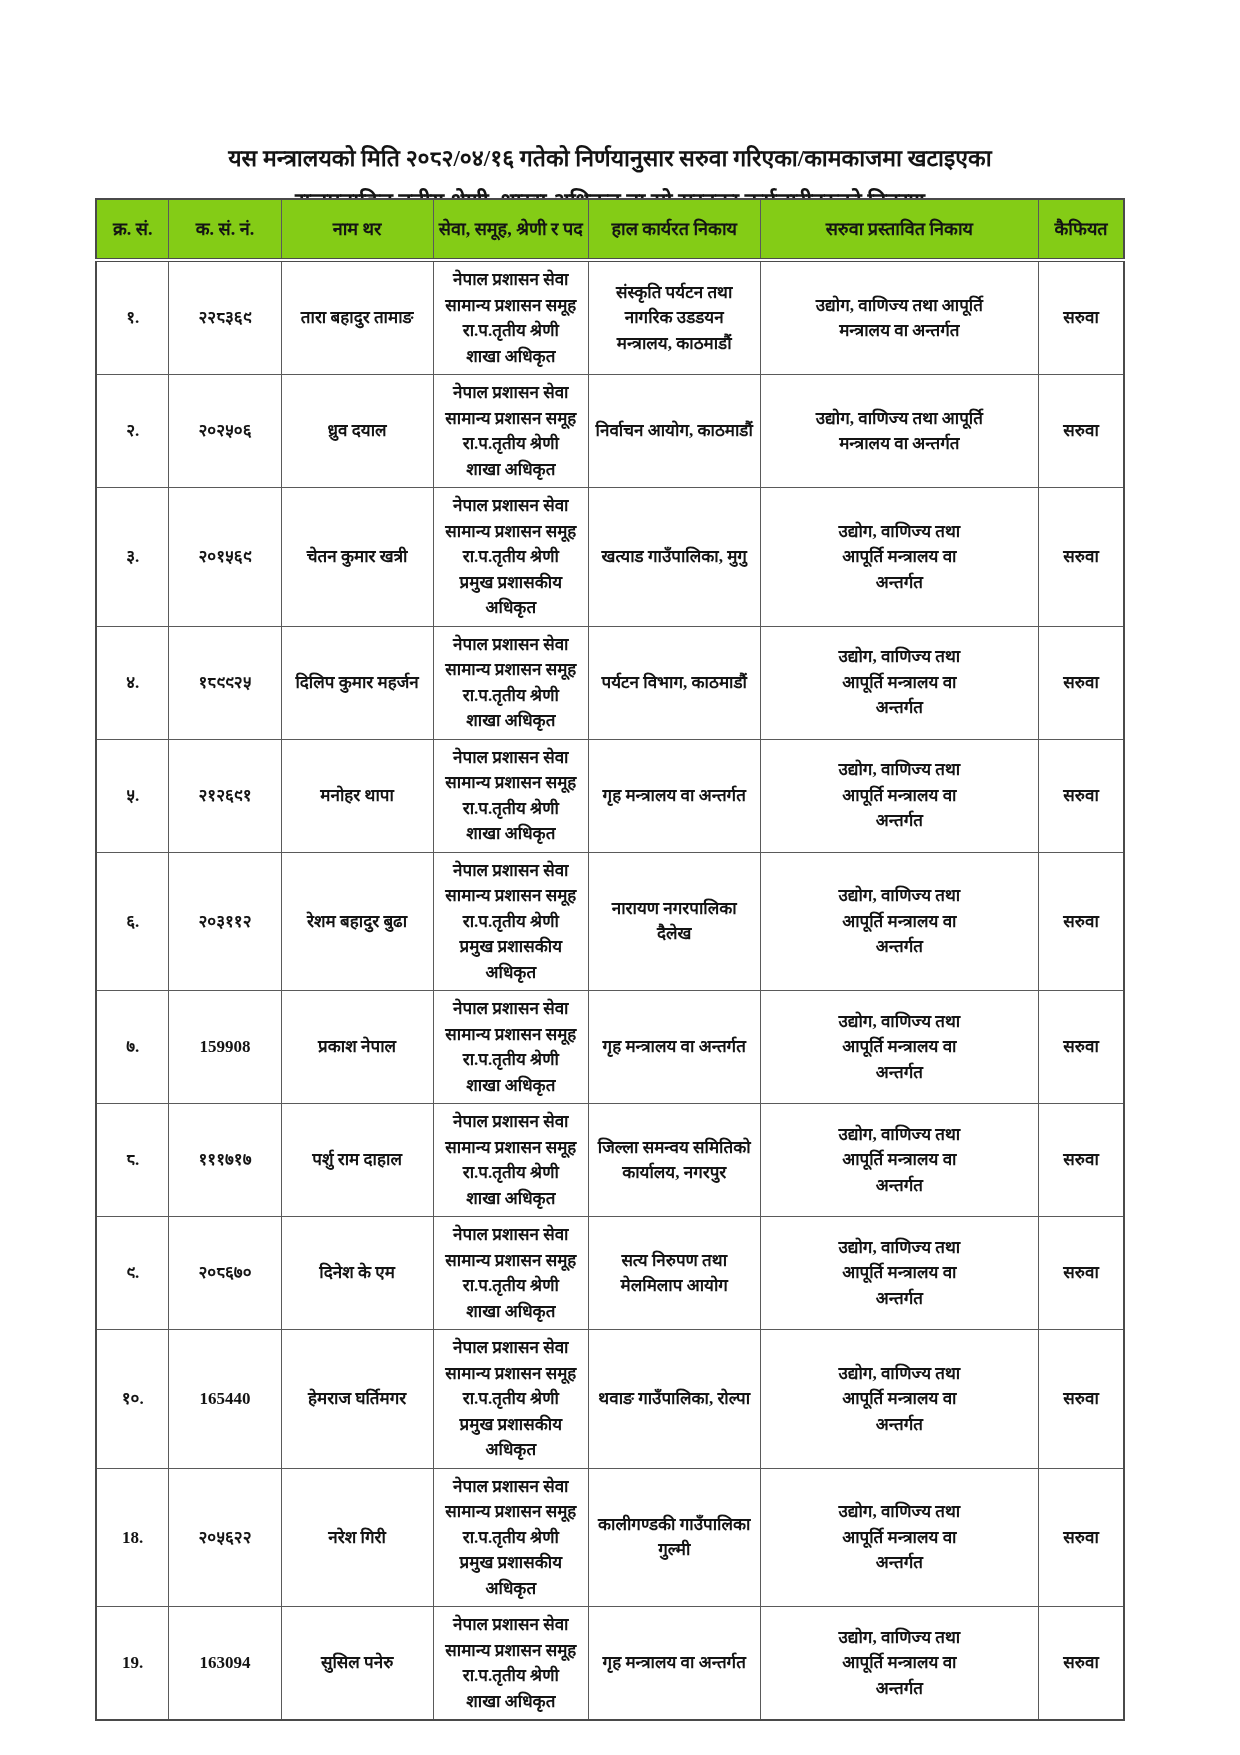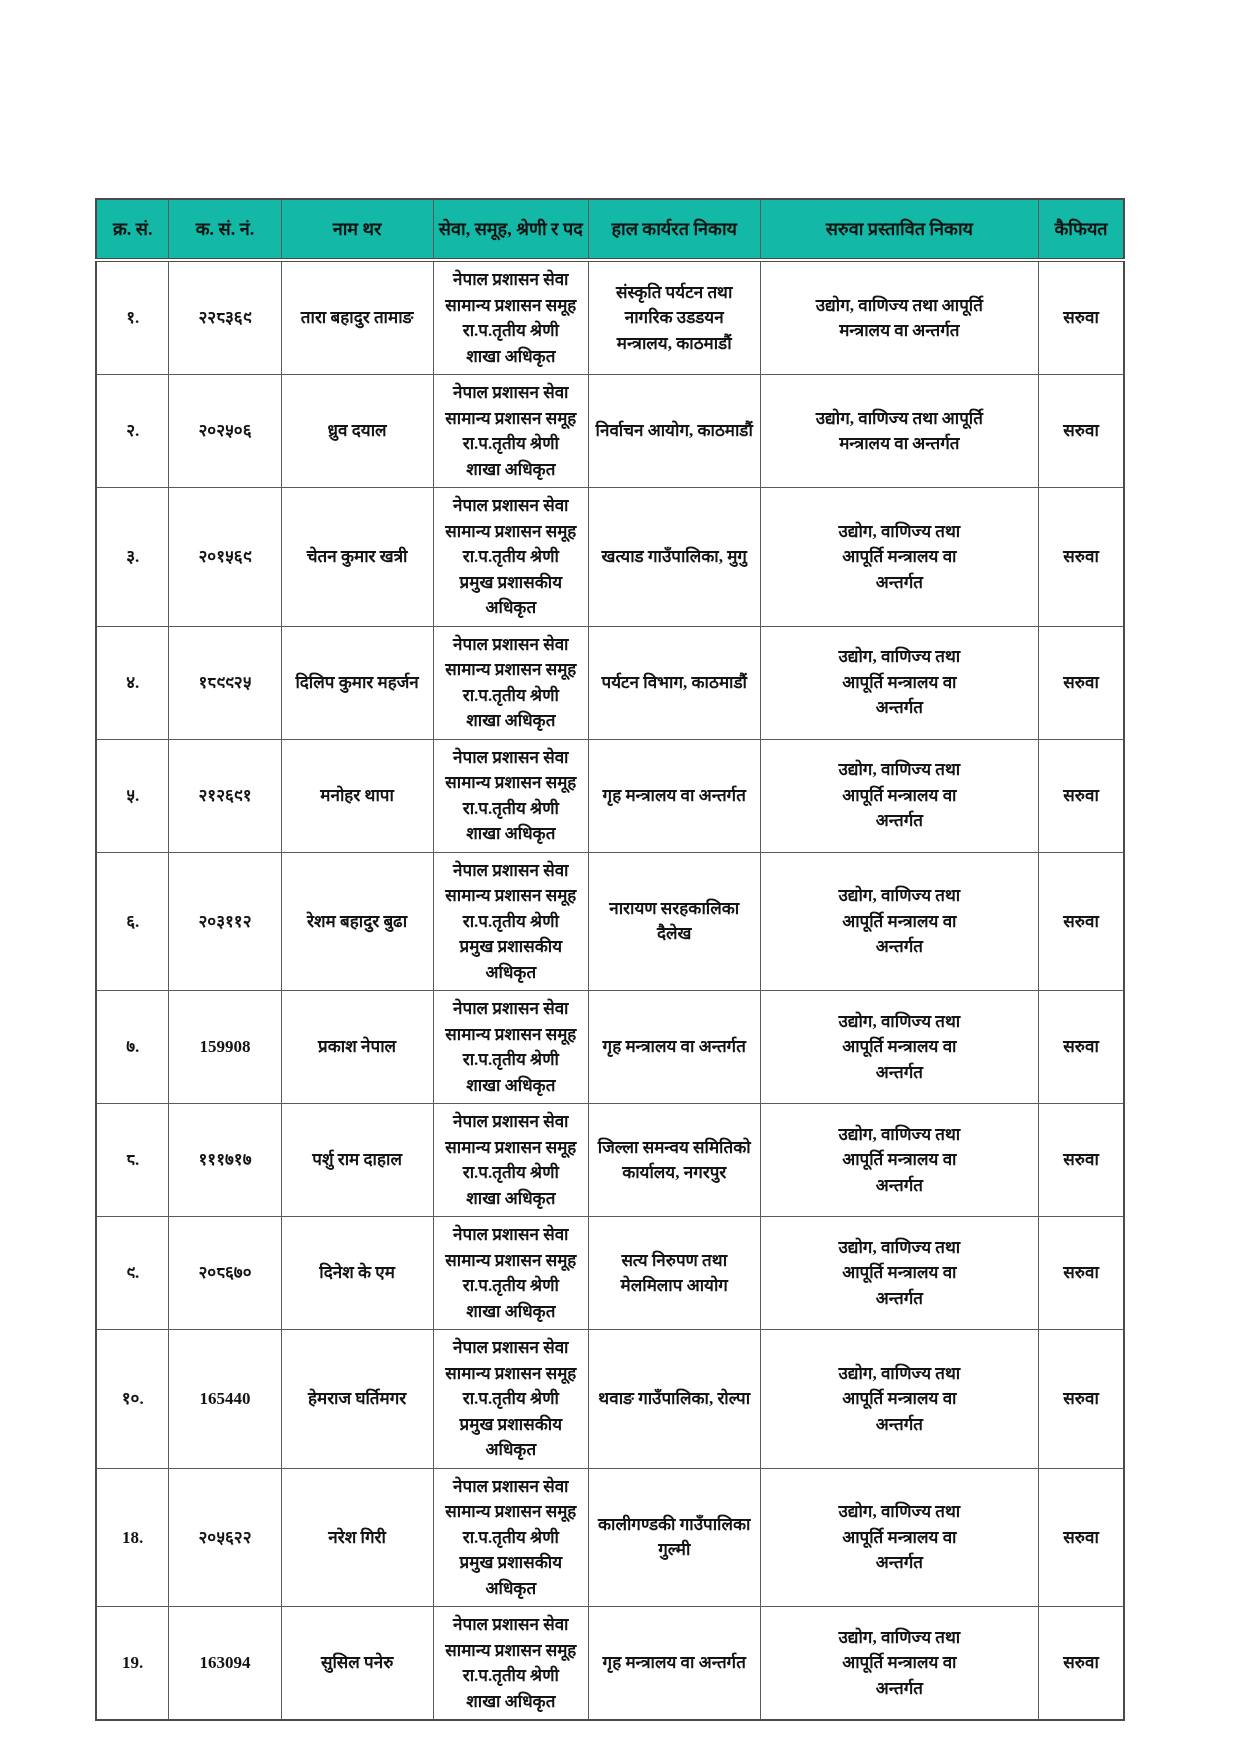--- a/index.html
+++ b/index.html
@@ -20,39 +20,43 @@
   .doc-table th,.doc-table td{
     border:1.6px solid #5a5a5a;
     text-align:center;vertical-align:middle;
     padding:5px 4px;
     font-size:17px;line-height:1.5;
     white-space:pre-line;
     overflow:hidden;
     font-weight:bold;
   }
   .doc-table thead th{
-    background:#14b8a6;
+    background:#84cc16;
     font-size:18px;
     height:48px;
     border-bottom:4px double #4a4a4a;
   }
   .doc-table tbody tr{height:112px;}
   col.c-sn{width:7.1%;}
   col.c-no{width:10.9%;}
   col.c-name{width:14.8%;}
   col.c-svc{width:15.1%;}
   col.c-cur{width:16.7%;}
   col.c-prop{width:27.1%;}
   col.c-rem{width:8.3%;}
 </style>
 </head>
 <body>
 
 <div class="page">
 
+  <div class="title-block">
+    <div>यस मन्त्रालयको मिति २०८२/०४/१६ गतेको निर्णयानुसार सरुवा गरिएका/कामकाजमा खटाइएका</div>
+    <div>राजपत्राङ्कित तृतीय श्रेणी, शाखा अधिकृत वा सो सरहका कर्मचारीहरुको विवरण</div>
+  </div>
 
   <table class="doc-table">
     <colgroup>
       <col class="c-sn">
         <col class="c-no">
         <col class="c-name">
         <col class="c-svc">
       <col class="c-cur">
         <col class="c-prop">
         <col class="c-rem">
@@ -140,21 +144,21 @@
         <td>सरुवा</td>
       </tr>
       <tr>
         <td>६.</td>
         <td>२०३११२</td>
         <td>रेशम बहादुर बुढा</td>
         <td>नेपाल प्रशासन सेवा
 सामान्य प्रशासन समूह
 रा.प.तृतीय श्रेणी
 प्रमुख प्रशासकीय अधिकृत</td>
-        <td>नारायण सरहकालिका
+        <td>नारायण नगरपालिका
 दैलेख</td>
         <td>उद्योग, वाणिज्य तथा
 आपूर्ति मन्त्रालय वा
 अन्तर्गत</td>
         <td>सरुवा</td>
       </tr>
       <tr>
         <td>७.</td>
         <td>159908</td>
         <td>प्रकाश नेपाल</td>

